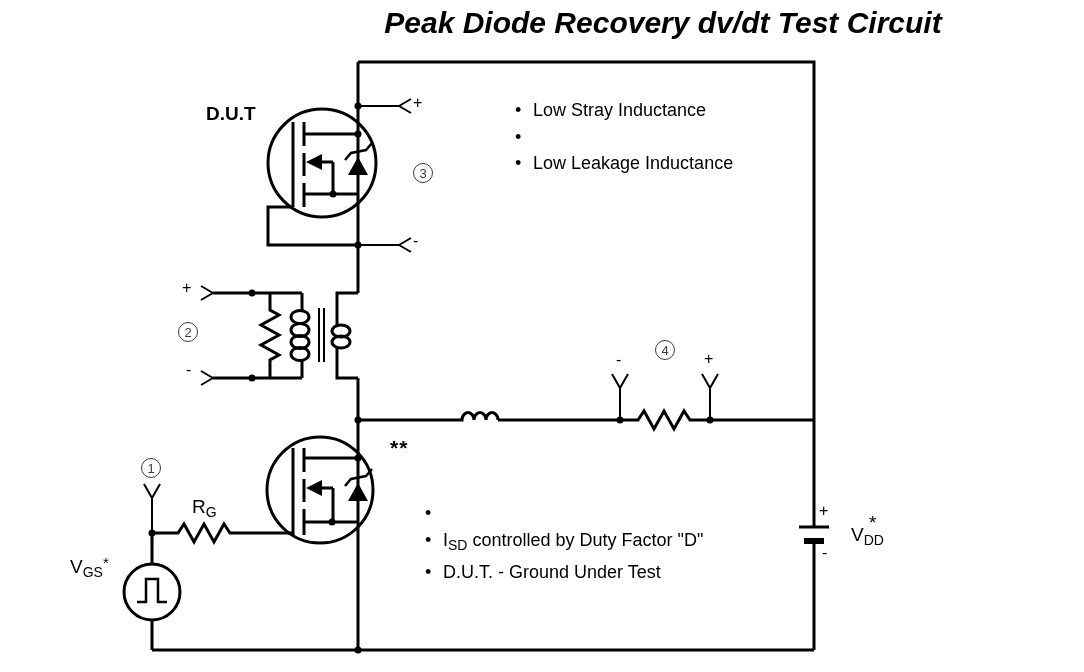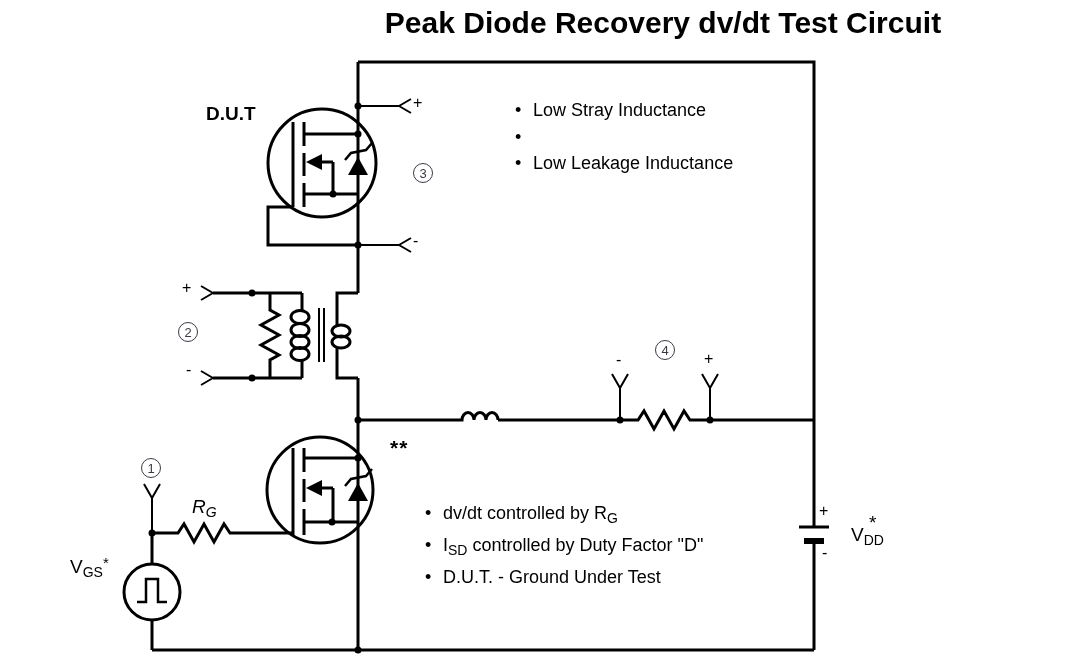--- a/index.html
+++ b/index.html
@@ -2,21 +2,21 @@
 <html><head>
 <meta charset="utf-8">
 <style>
   html,body{margin:0;padding:0;background:#fff;}
   #stage{
     position:relative;width:1084px;height:672px;background:#ffffff;
     font-family:"Liberation Sans","DejaVu Sans",sans-serif;color:#000;overflow:hidden;
   }
   #stage svg{position:absolute;left:0;top:0;}
   .abs{position:absolute;white-space:nowrap;}
-  .title{font-size:30px;font-weight:bold;text-align:center;}
+  .title{font-size:30px;font-weight:bold;text-align:center;font-style:italic;}
   .bold{font-weight:bold;}
   .lbl{font-size:19px;}
   .sgn{font-size:16px;line-height:16px;}
   sub.sb{font-size:14px;vertical-align:-4px;}
   sup.sp{font-size:15px;vertical-align:5px;}
   .marker{
     position:absolute;width:20px;height:20px;border:1.6px solid #3a3a4a;border-radius:50%;
     color:#3a3a4a;font-size:13px;line-height:20px;text-align:center;box-sizing:border-box;
   }
   .noteblock{position:absolute;font-size:18px;line-height:26.5px;}
@@ -133,21 +133,21 @@
   <div class="abs sgn" style="left:413px;top:233px;">-</div>
   <div class="abs sgn" style="left:182px;top:280px;">+</div>
   <div class="abs sgn" style="left:186px;top:362px;">-</div>
   <div class="abs sgn" style="left:616px;top:352px;">-</div>
   <div class="abs sgn" style="left:704px;top:351px;">+</div>
   <div class="abs sgn" style="left:819px;top:503px;">+</div>
   <div class="abs sgn" style="left:822px;top:545px;">-</div>
 
   <div class="abs stars" style="left:390px;top:436px;">**</div>
 
-  <div class="abs lbl" style="left:192px;top:496px;font-style:italic;">
+  <div class="abs lbl" style="left:192px;top:496px;">
     <span>R</span><sub class="sb">G</sub>
   </div>
 
   <div class="abs lbl" style="left:70px;top:554px;">
     <span>V</span><sub class="sb">GS</sub><sup class="sp">*</sup>
   </div>
 
   <div class="abs lbl" style="left:838px;top:524px;margin-left:13px;">
     <span>V</span><sub class="sb">DD</sub>
   </div>
@@ -166,21 +166,20 @@
       <span>Low Leakage Inductance</span>
     </div>
     <div class="noterow" style="margin-left:27px;">
       <span class="cont"></span>
     </div>
   </div>
 
   <div class="noteblock" style="left:425px;top:500px;line-height:27px;">
     <div class="noterow">
       <span class="dot">•</span>
-      <span><span>dv/dt controlled by R</span><sub class="sb">G</sub></span>
     </div>
     <div class="noterow">
       <span class="dot">•</span>
       <span><span>I</span><sub class="sb">SD</sub><span> controlled by Duty Factor "D"</span></span>
     </div>
     <div class="noterow">
       <span class="dot">•</span>
       <span>D.U.T. - Ground Under Test</span>
     </div>
   </div>

